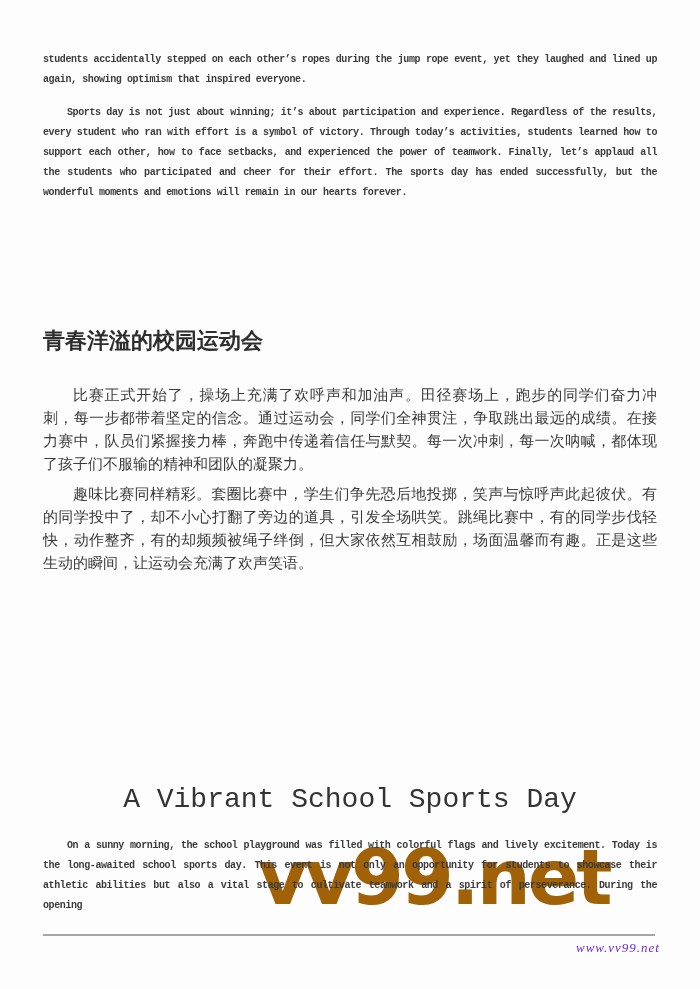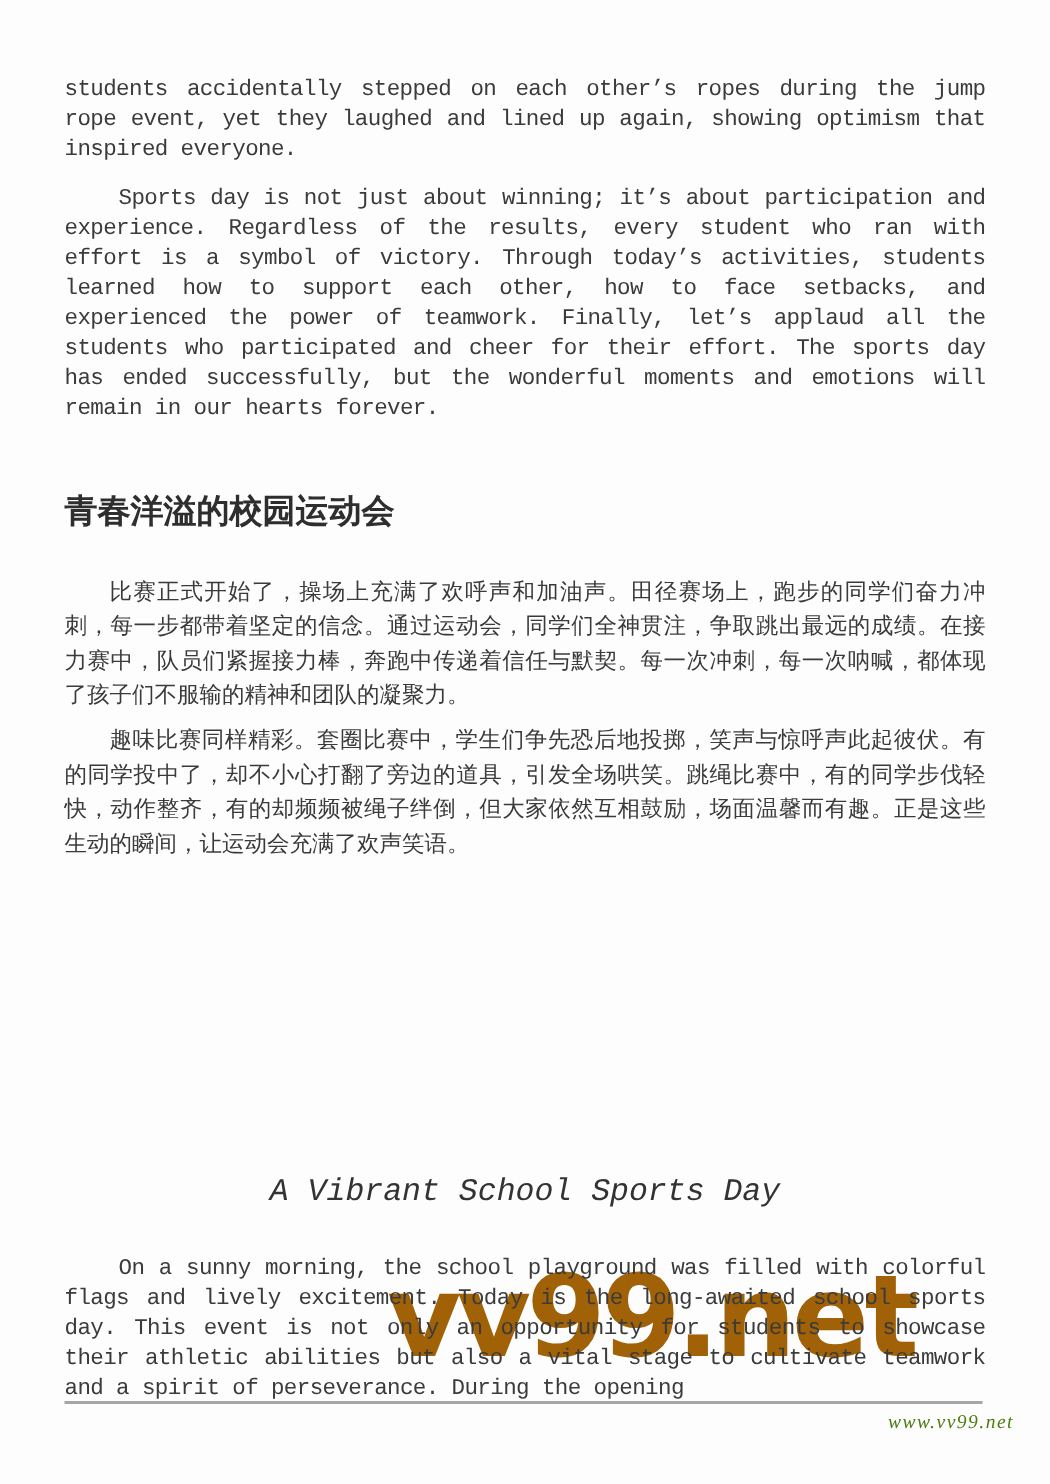--- a/index.html
+++ b/index.html
@@ -15,24 +15,25 @@
   .sec {
     position: absolute;
     left: 43px;
     width: 614px;
     z-index: 2;
   }
   
   .en-body p {
     margin: 0 0 13px 0;
     font-family: "Liberation Mono", "DejaVu Sans Mono", monospace;
-    font-size: 15px;
+    font-size: 10px;
     line-height: 20px;
     letter-spacing: -0.4px;
     text-align: justify;
+    font-weight: bold;
   }
   .indent-en { text-indent: 4ch; }
   
   .cn-body p {
     margin: 0 0 7px 0;
     font-family: "Liberation Serif", "DejaVu Serif", serif;
     font-size: 15px;
     line-height: 23px;
     text-align: justify;
     text-indent: 2em;
@@ -49,25 +50,24 @@
     color: #2e2e2e;
     z-index: 2;
   }
   .en-title {
     position: absolute;
     left: 43px;
     width: 614px;
     top: 784px;
     text-align: center;
     font-family: "Liberation Mono", "DejaVu Sans Mono", monospace;
-    font-size: 21px;
+    font-size: 28px;
     font-weight: 400;
     color: #333333;
     z-index: 2;
-    font-style: italic;
   }
   .watermark {
     position: absolute;
     left: 258px;
     top: 833px;
     font-family: "DejaVu Sans", sans-serif;
     font-weight: 700;
     font-size: 76px;
     letter-spacing: -3px;
     color: #a16207;
@@ -78,27 +78,27 @@
   .footer-line {
     position: absolute;
     left: 43px;
     width: 612px;
     top: 934px;
     border-top: 2px solid #a6a6a6;
     z-index: 2;
   }
   .footer-url {
     position: absolute;
-    right: 24px;
+    right: 40px;
     top: 940px;
     font-family: "Liberation Serif", "DejaVu Serif", serif;
     font-style: italic;
     font-size: 13px;
     letter-spacing: 1px;
-    color: #4d7c0f;
+    color: #6d28d9;
     z-index: 2;
   }
 </style>
 </head>
 <body>
 
 <div class="sec en-body" style="top:50px;">
   <p>students accidentally stepped on each other’s ropes during the jump rope event, yet they laughed and lined up again, showing optimism that inspired everyone.</p>
   <p class="indent-en">Sports day is not just about winning; it’s about participation and experience. Regardless of the results, every student who ran with effort is a symbol of victory. Through today’s activities, students learned how to support each other, how to face setbacks, and experienced the power of teamwork. Finally, let’s applaud all the students who participated and cheer for their effort. The sports day has ended successfully, but the wonderful moments and emotions will remain in our hearts forever.</p>
 </div>

